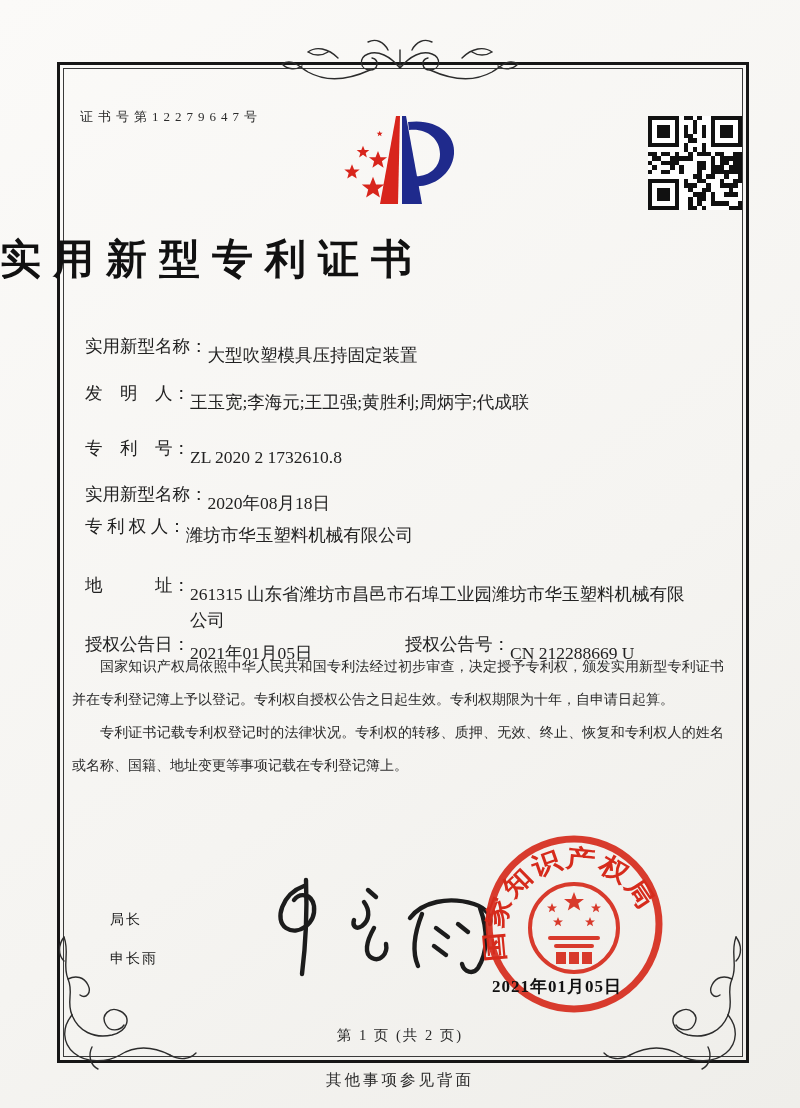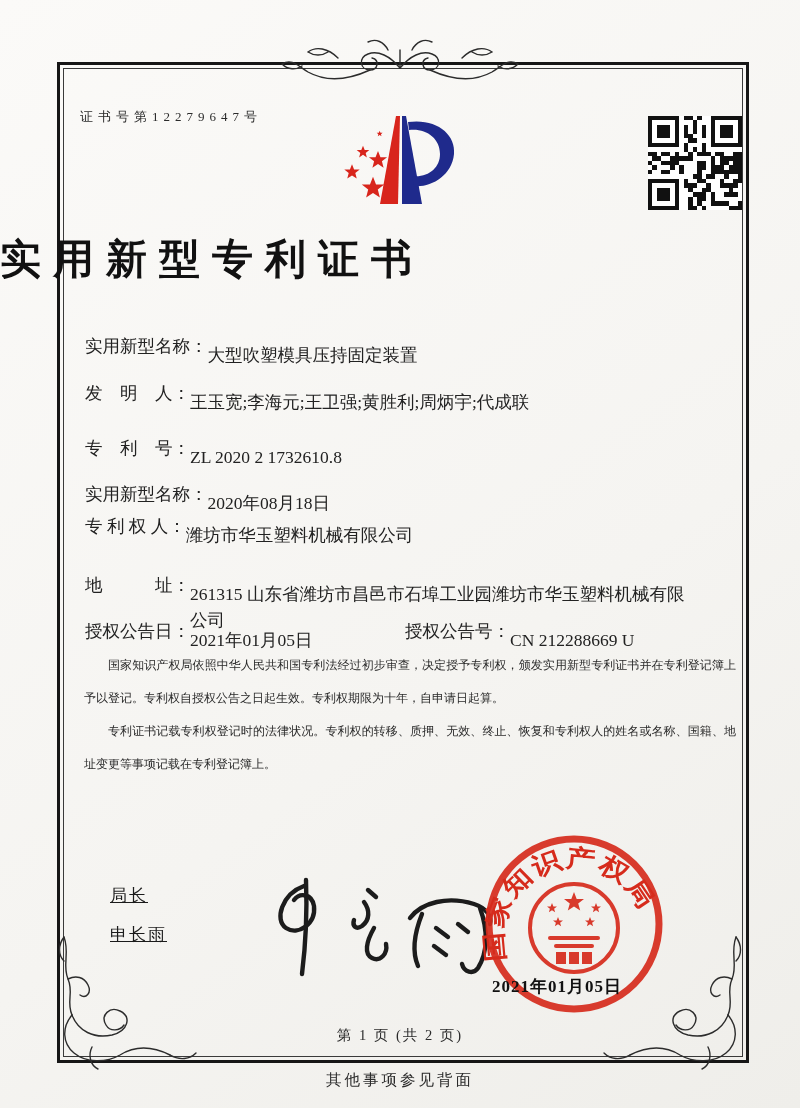--- a/index.html
+++ b/index.html
@@ -30,25 +30,25 @@
     left:0;top:232px;width:100%;
     text-align:left;
     font-size:41px;font-weight:bold;letter-spacing:12px;color:#111;
   }
   .fields{left:85px;top:330px;width:650px;font-size:17.5px;}
   .field-row{position:absolute;left:0;width:650px;}
   .field-label{display:inline-block;vertical-align:top;color:#222;white-space:pre;text-align:right;}
   .field-value{display:inline-block;vertical-align:top;max-width:520px;color:#222;line-height:26px;margin-top:8px;}
   .grant-row .col2{position:absolute;left:320px;top:0;white-space:nowrap;}
   .paragraphs{
-    left:84px;top:650px;width:652px;
-    font-size:12px;line-height:33px;text-align:justify;color:#2a2a2a;font-family:Liberation Mono, monospace;
+    left:72px;top:650px;width:652px;
+    font-size:14px;line-height:33px;text-align:justify;color:#2a2a2a;
   }
   .paragraphs p{margin:0;text-indent:2em;}
-  .officer{left:110px;top:876px;font-size:17px;letter-spacing:2px;line-height:39px;color:#1b1b1b;text-decoration:underline;}
+  .officer{left:110px;top:900px;font-size:14px;letter-spacing:2px;line-height:39px;color:#1b1b1b;}
   .seal-date{
     left:492px;top:975px;width:170px;
     font-size:17px;font-weight:bold;color:#111;letter-spacing:1px;white-space:nowrap;
   }
   .page-number{left:0;top:1026px;width:100%;text-align:center;font-size:14.5px;letter-spacing:2px;color:#2b2b2b;}
   .back-note{left:0;top:1070px;width:100%;text-align:center;font-size:15.5px;letter-spacing:3px;color:#2b2b2b;}
   svg{display:block;}
   .ornament path{fill:none;stroke:#2c2c2c;stroke-width:1.4;stroke-linecap:round;}
 </style>
 </head>
@@ -270,21 +270,21 @@
     </div>
     <div class="field-row" style="top:152px;">
       <span class="field-label">实用新型名称：</span><span class="field-value">2020年08月18日</span>
     </div>
     <div class="field-row" style="top:184px;">
       <span class="field-label">专 利 权 人：</span><span class="field-value">潍坊市华玉塑料机械有限公司</span>
     </div>
     <div class="field-row" style="top:243px;">
       <span class="field-label">地　　　址：</span><span class="field-value" style="max-width:508px;">261315 山东省潍坊市昌邑市石埠工业园潍坊市华玉塑料机械有限公司</span>
     </div>
-    <div class="field-row grant-row" style="top:289px;">
+    <div class="field-row grant-row" style="top:302px;">
       <span class="field-label">授权公告日：</span><span class="field-value">2021年01月05日</span>
       <span class="col2"><span class="field-label">授权公告号：</span><span class="field-value">CN 212288669 U</span></span>
     </div>
   </div>
 
   <div class="abs paragraphs">
     <p>国家知识产权局依照中华人民共和国专利法经过初步审查，决定授予专利权，颁发实用新型专利证书并在专利登记簿上予以登记。专利权自授权公告之日起生效。专利权期限为十年，自申请日起算。</p>
     <p>专利证书记载专利权登记时的法律状况。专利权的转移、质押、无效、终止、恢复和专利权人的姓名或名称、国籍、地址变更等事项记载在专利登记簿上。</p>
   </div>
 

